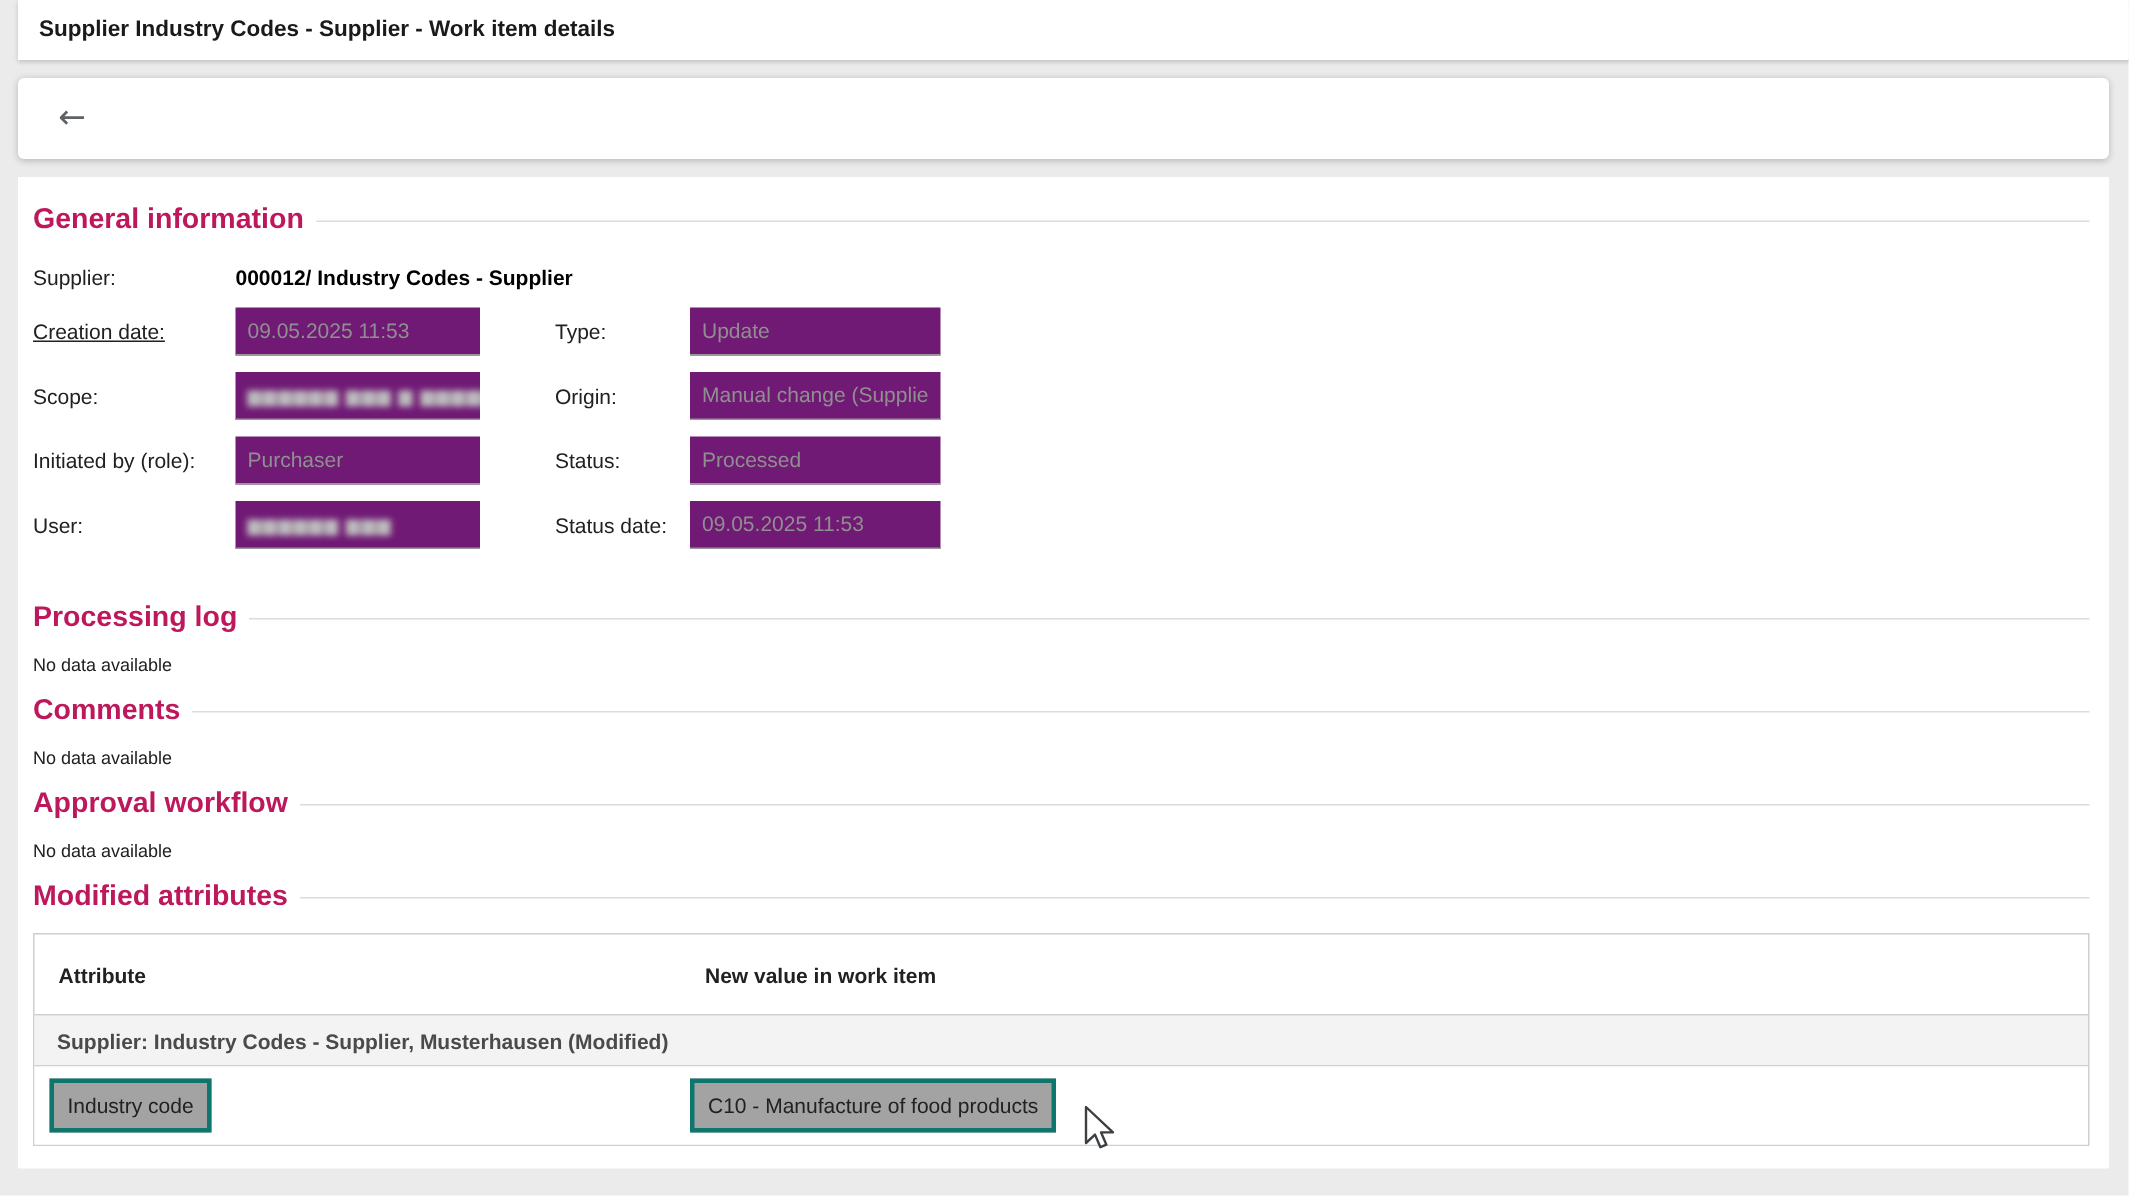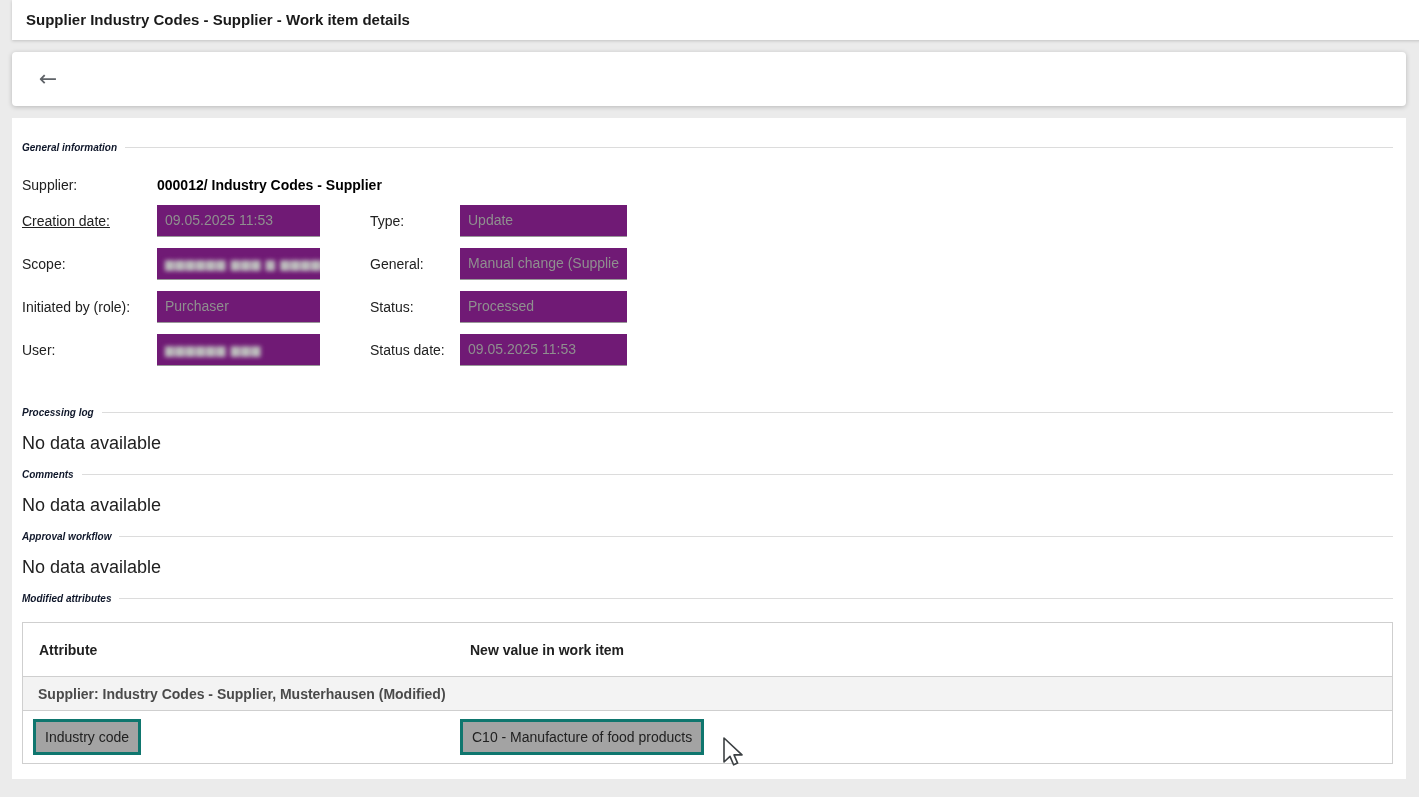--- a/index.html
+++ b/index.html
@@ -45,29 +45,29 @@
     position: absolute; left: 12px; top: 118px; width: 1394px; height: 661px;
     background: #ffffff;
   }
 
   
   .section-header {
     position: absolute; left: 10px; right: 13px; height: 20px;
     display: flex; align-items: center;
   }
   .section-header .sec-title {
-    font-size: 10px; font-weight: bold; color: #0f172a; white-space: nowrap; font-style: italic;
+    font-size: 19px; font-weight: bold; color: #be185d; white-space: nowrap;
   }
   .section-header .sec-line {
     flex: 1; height: 1px; background: #dcdcdc; margin-left: 8px;
   }
 
   .no-data {
     position: absolute; left: 10px; height: 20px; line-height: 20px;
-    font-size: 18px; color: #212121;
+    font-size: 12px; color: #212121;
   }
 
   
   .form-label {
     position: absolute; height: 32px; line-height: 32px;
     font-size: 14px; color: #212121; white-space: nowrap;
   }
   .supplier-value {
     position: absolute; left: 145px; height: 20px; line-height: 20px;
     font-size: 14px; font-weight: bold; color: #000000; white-space: nowrap;
@@ -139,21 +139,21 @@
   <div class="form-label" style="left:10px; top:57px; height:20px; line-height:20px;">Supplier:</div>
   <div class="supplier-value" style="top:57px;">000012/ Industry Codes - Supplier</div>
 
   <div class="form-label" style="left:10px; top:87px;text-decoration:underline;">Creation date:</div>
   <div class="form-field col1" style="top:87px;">09.05.2025 11:53</div>
   <div class="form-label" style="left:358px; top:87px;">Type:</div>
   <div class="form-field col2" style="top:87px;">Update</div>
 
   <div class="form-label" style="left:10px; top:130px;">Scope:</div>
   <div class="form-field col1" style="top:130px;"><span class="redacted">▆▆▆▆▆▆ ▆▆▆ ▆ ▆▆▆▆▆</span></div>
-  <div class="form-label" style="left:358px; top:130px;">General:</div>
+  <div class="form-label" style="left:358px; top:130px;">Origin:</div>
   <div class="form-field col2" style="top:130px;">Manual change (Supplie</div>
 
   <div class="form-label" style="left:10px; top:173px;">Initiated by (role):</div>
   <div class="form-field col1" style="top:173px;">Purchaser</div>
   <div class="form-label" style="left:358px; top:173px;">Status:</div>
   <div class="form-field col2" style="top:173px;">Processed</div>
 
   <div class="form-label" style="left:10px; top:216px;">User:</div>
   <div class="form-field col1" style="top:216px;"><span class="redacted">▆▆▆▆▆▆ ▆▆▆</span></div>
   <div class="form-label" style="left:358px; top:216px;">Status date:</div>

